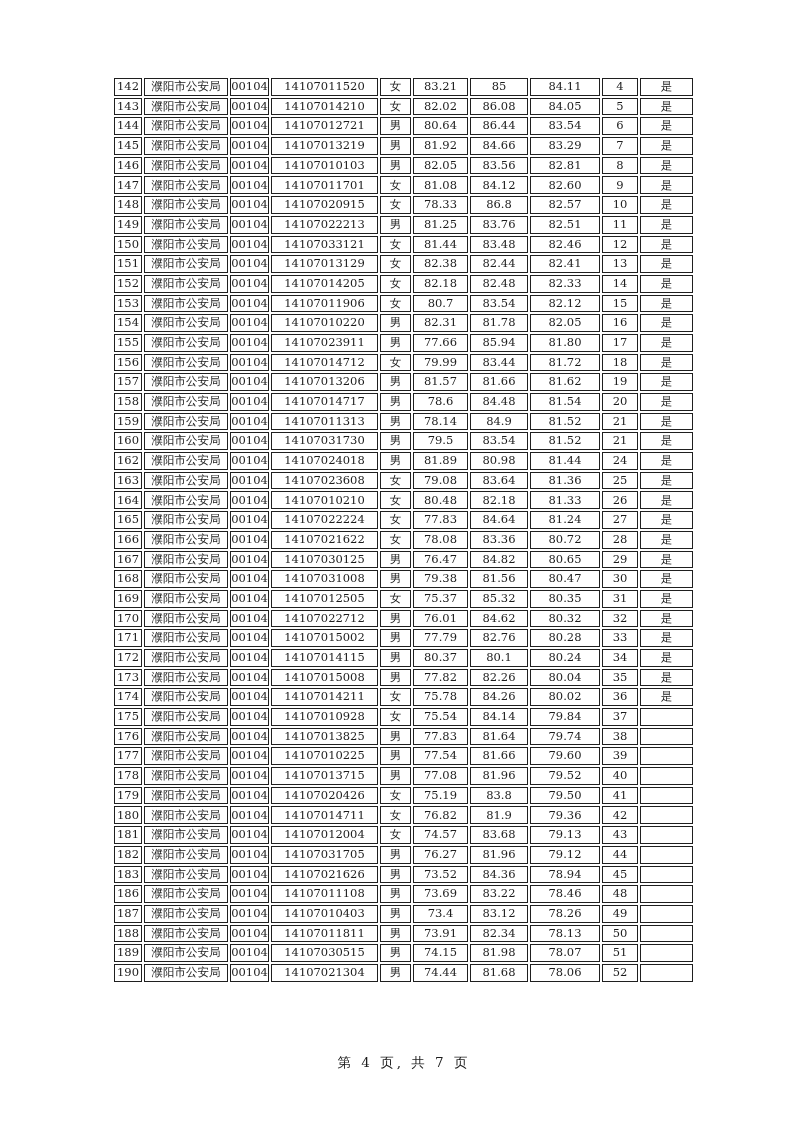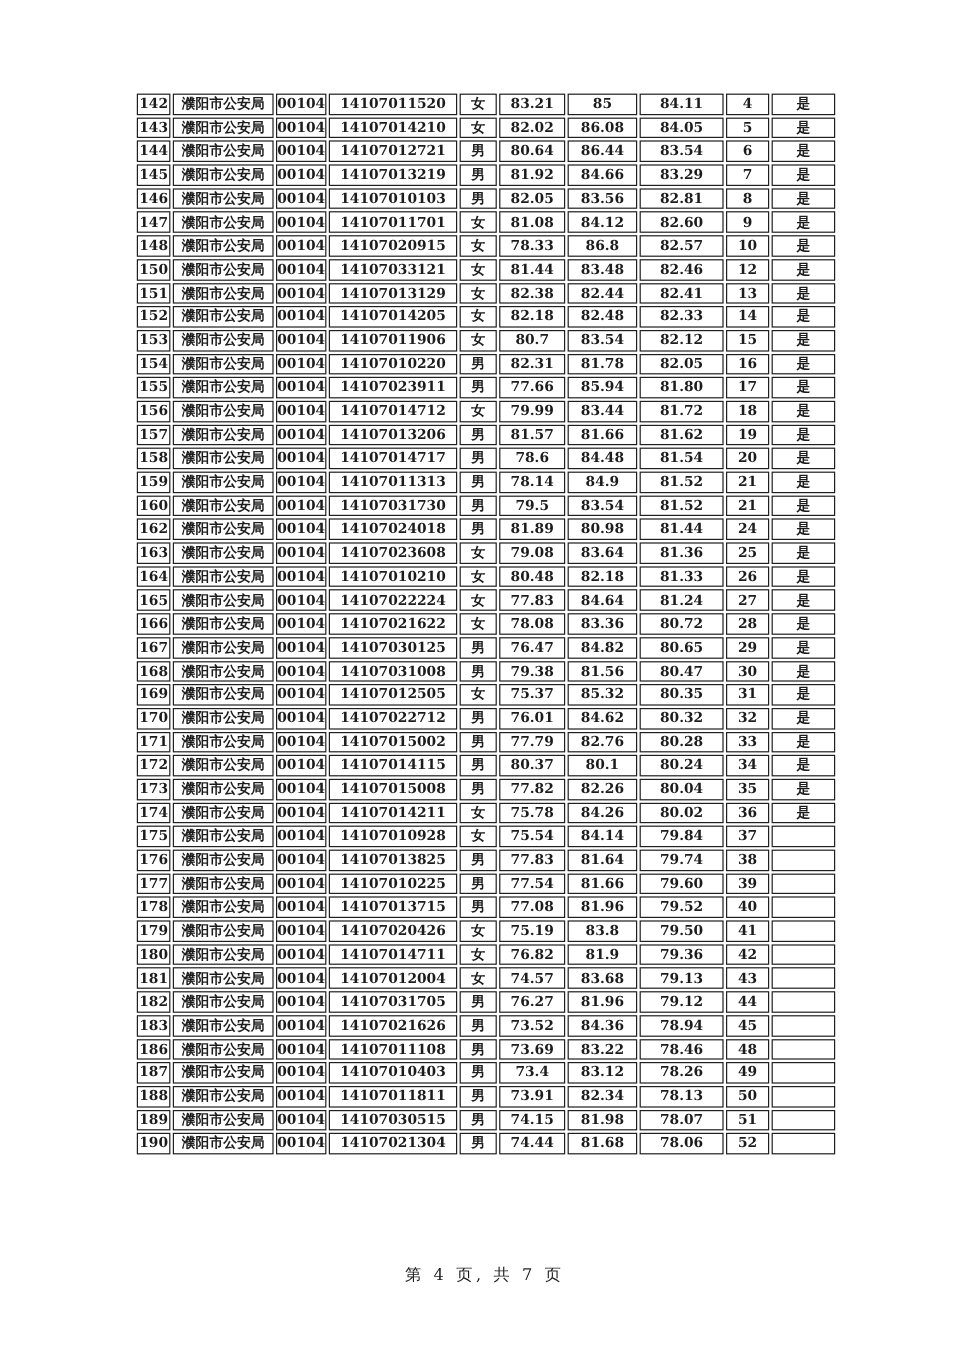--- a/index.html
+++ b/index.html
@@ -21,21 +21,20 @@
     background: #ffffff;
     overflow: hidden;
   }
   table.results {
     position: absolute;
     left: 112px;
     top: 76px;
     border-collapse: separate;
     border-spacing: 2px;
     table-layout: fixed;
-    font-weight: bold;
   }
   table.results td {
     border: 1px solid #1f1f1f;
     height: 15.7px;
     padding: 0;
     font-size: 11.5px;
     line-height: 1;
     text-align: center;
     vertical-align: middle;
     white-space: nowrap;
@@ -150,20 +149,32 @@
           <td>00104</td>
           <td>14107020915</td>
           <td>女</td>
           <td>78.33</td>
           <td>86.8</td>
           <td>82.57</td>
           <td>10</td>
           <td>是</td>
         </tr>
         <tr>
+          <td>149</td>
+          <td>濮阳市公安局</td>
+          <td>00104</td>
+          <td>14107022213</td>
+          <td>男</td>
+          <td>81.25</td>
+          <td>83.76</td>
+          <td>82.51</td>
+          <td>11</td>
+          <td>是</td>
+        </tr>
+        <tr>
           <td>150</td>
           <td>濮阳市公安局</td>
           <td>00104</td>
           <td>14107033121</td>
           <td>女</td>
           <td>81.44</td>
           <td>83.48</td>
           <td>82.46</td>
           <td>12</td>
           <td>是</td>

